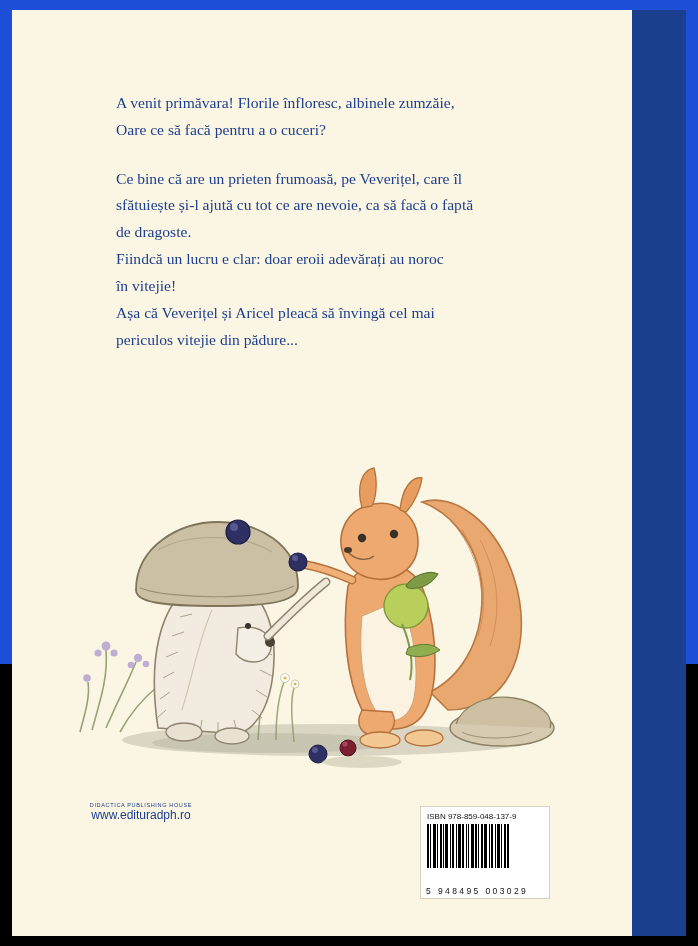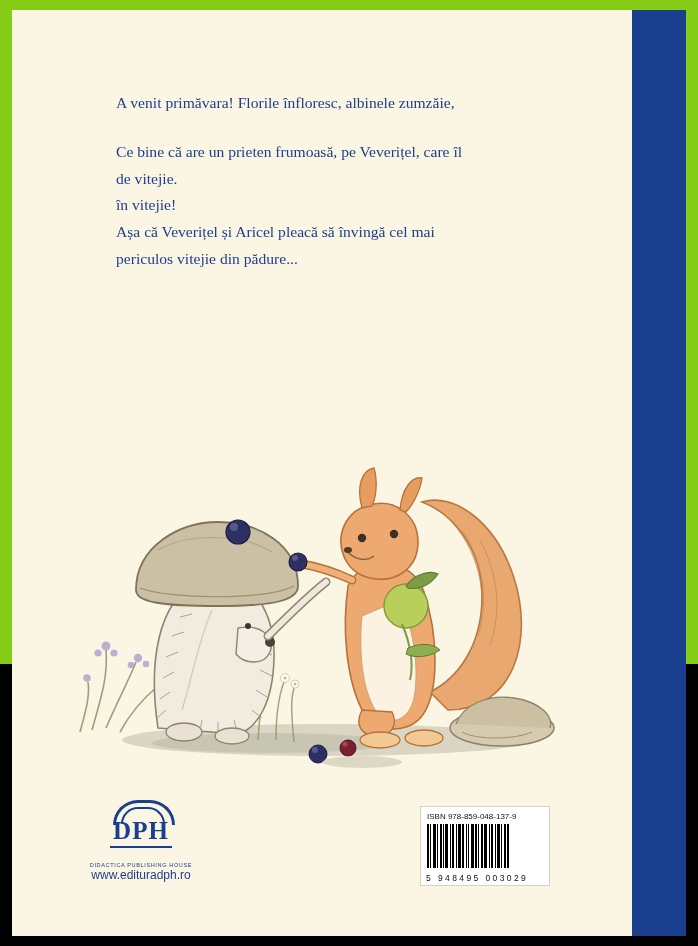--- a/index.html
+++ b/index.html
@@ -10,21 +10,21 @@
   body {
     width: 698px;
     height: 946px;
     overflow: hidden;
     font-family: "Liberation Serif", serif;
   }
   .page {
     position: relative;
     width: 698px;
     height: 664px;
-    background: #84cc16;
+    background: #1d4ed8;
   }
   
   .spine {
     position: absolute;
     top: 10px;
     right: 12px;
     width: 56px;
     height: 926px;
     background: #1b3f8f;
   }
@@ -161,41 +161,44 @@
   .bars i {
     display: block;
     background: #000;
     height: 100%;
   }
   .ean-digits {
     font-family: "Liberation Sans", sans-serif;
     font-size: 8.5px;
     color: #111111;
     letter-spacing: 2.4px;
-    margin-top: 5px;
+    margin-top: 18px;
     padding-left: 1px;
     white-space: nowrap;
   }
 </style>
 </head>
 <body>
 
 <div class="page">
 
   <div class="spine"></div>
 
   <div class="cover">
 
     <div class="text-block">
       <p class="para">
         <span class="line">A venit primăvara! Florile înfloresc, albinele zumzăie,</span>
+        <span class="line">Oare ce să facă pentru a o cuceri?</span>
       </p>
       <p class="para">
         <span class="line">Ce bine că are un prieten frumoasă, pe Veverițel, care îl</span>
-        <span class="line">de vitejie.</span>
+        <span class="line">sfătuiește și-l ajută cu tot ce are nevoie, ca să facă o faptă</span>
+        <span class="line">de dragoste.</span>
+        <span class="line">Fiindcă un lucru e clar: doar eroii adevărați au noroc</span>
         <span class="line">în vitejie!</span>
         <span class="line">Așa că Veverițel și Aricel pleacă să învingă cel mai</span>
         <span class="line">periculos vitejie din pădure...</span>
       </p>
     </div>
 
     <div class="illustration">
       <svg class="ill-svg" width="520" height="390" viewBox="0 0 520 390" xmlns="http://www.w3.org/2000/svg">
 
         <ellipse cx="265" cy="330" rx="205" ry="16" fill="#cfcbb8" opacity="0.75"></ellipse>
@@ -311,26 +314,20 @@
 
         <circle cx="256" cy="344" r="9" fill="#2e2f63" stroke="#1b1c44" stroke-width="1"></circle>
         <circle cx="253" cy="340" r="3" fill="#6a6ba0" opacity="0.7"></circle>
         <circle cx="286" cy="338" r="8" fill="#7a2030" stroke="#501420" stroke-width="1"></circle>
         <circle cx="283" cy="334" r="2.6" fill="#b35a66" opacity="0.7"></circle>
         <ellipse cx="300" cy="352" rx="40" ry="6" fill="#c9c4af" opacity="0.6"></ellipse>
       </svg>
     </div>
 
     <div class="logo-wrap">
-      <div class="logo-mark">
-        <div class="logo-arc"></div>
-        <div class="logo-arc-in"></div>
-        <div class="logo-dph">DPH</div>
-        <div class="logo-rule"></div>
-      </div>
       <div class="logo-sub">DIDACTICA PUBLISHING HOUSE</div>
       <div class="logo-url">www.edituradph.ro</div>
     </div>
 
     <div class="barcode-box">
       <div class="isbn-text">ISBN 978-859-048-137-9</div>
       <div class="bars">
         <i style="width:2px"></i>
           <i style="width:1px;background:transparent"></i>
         <i style="width:1px"></i>

